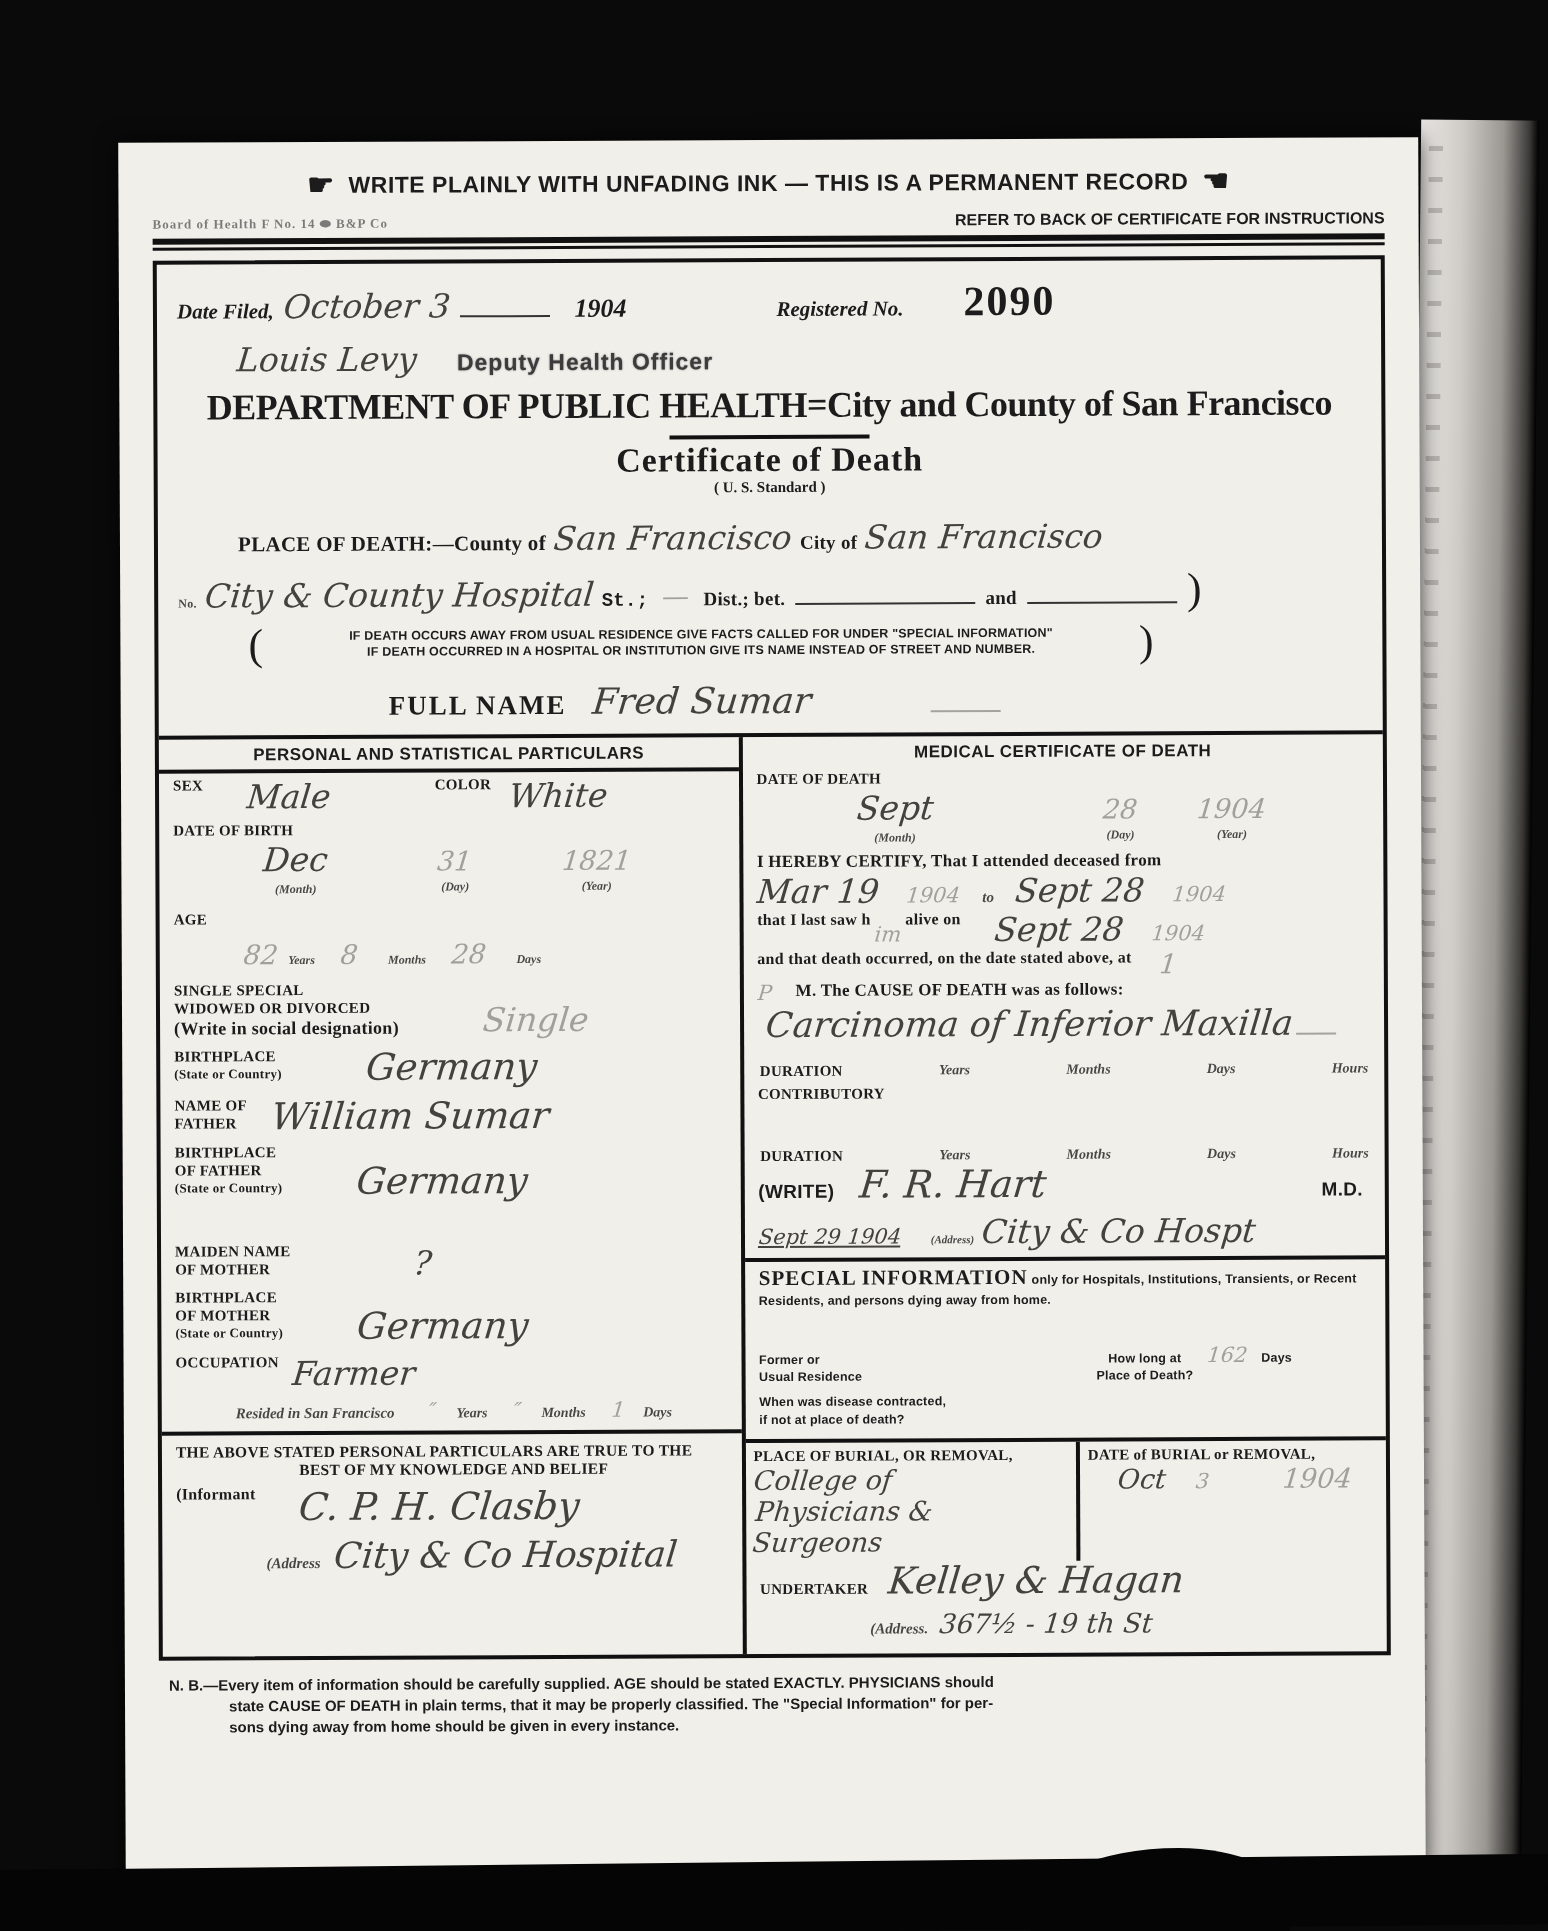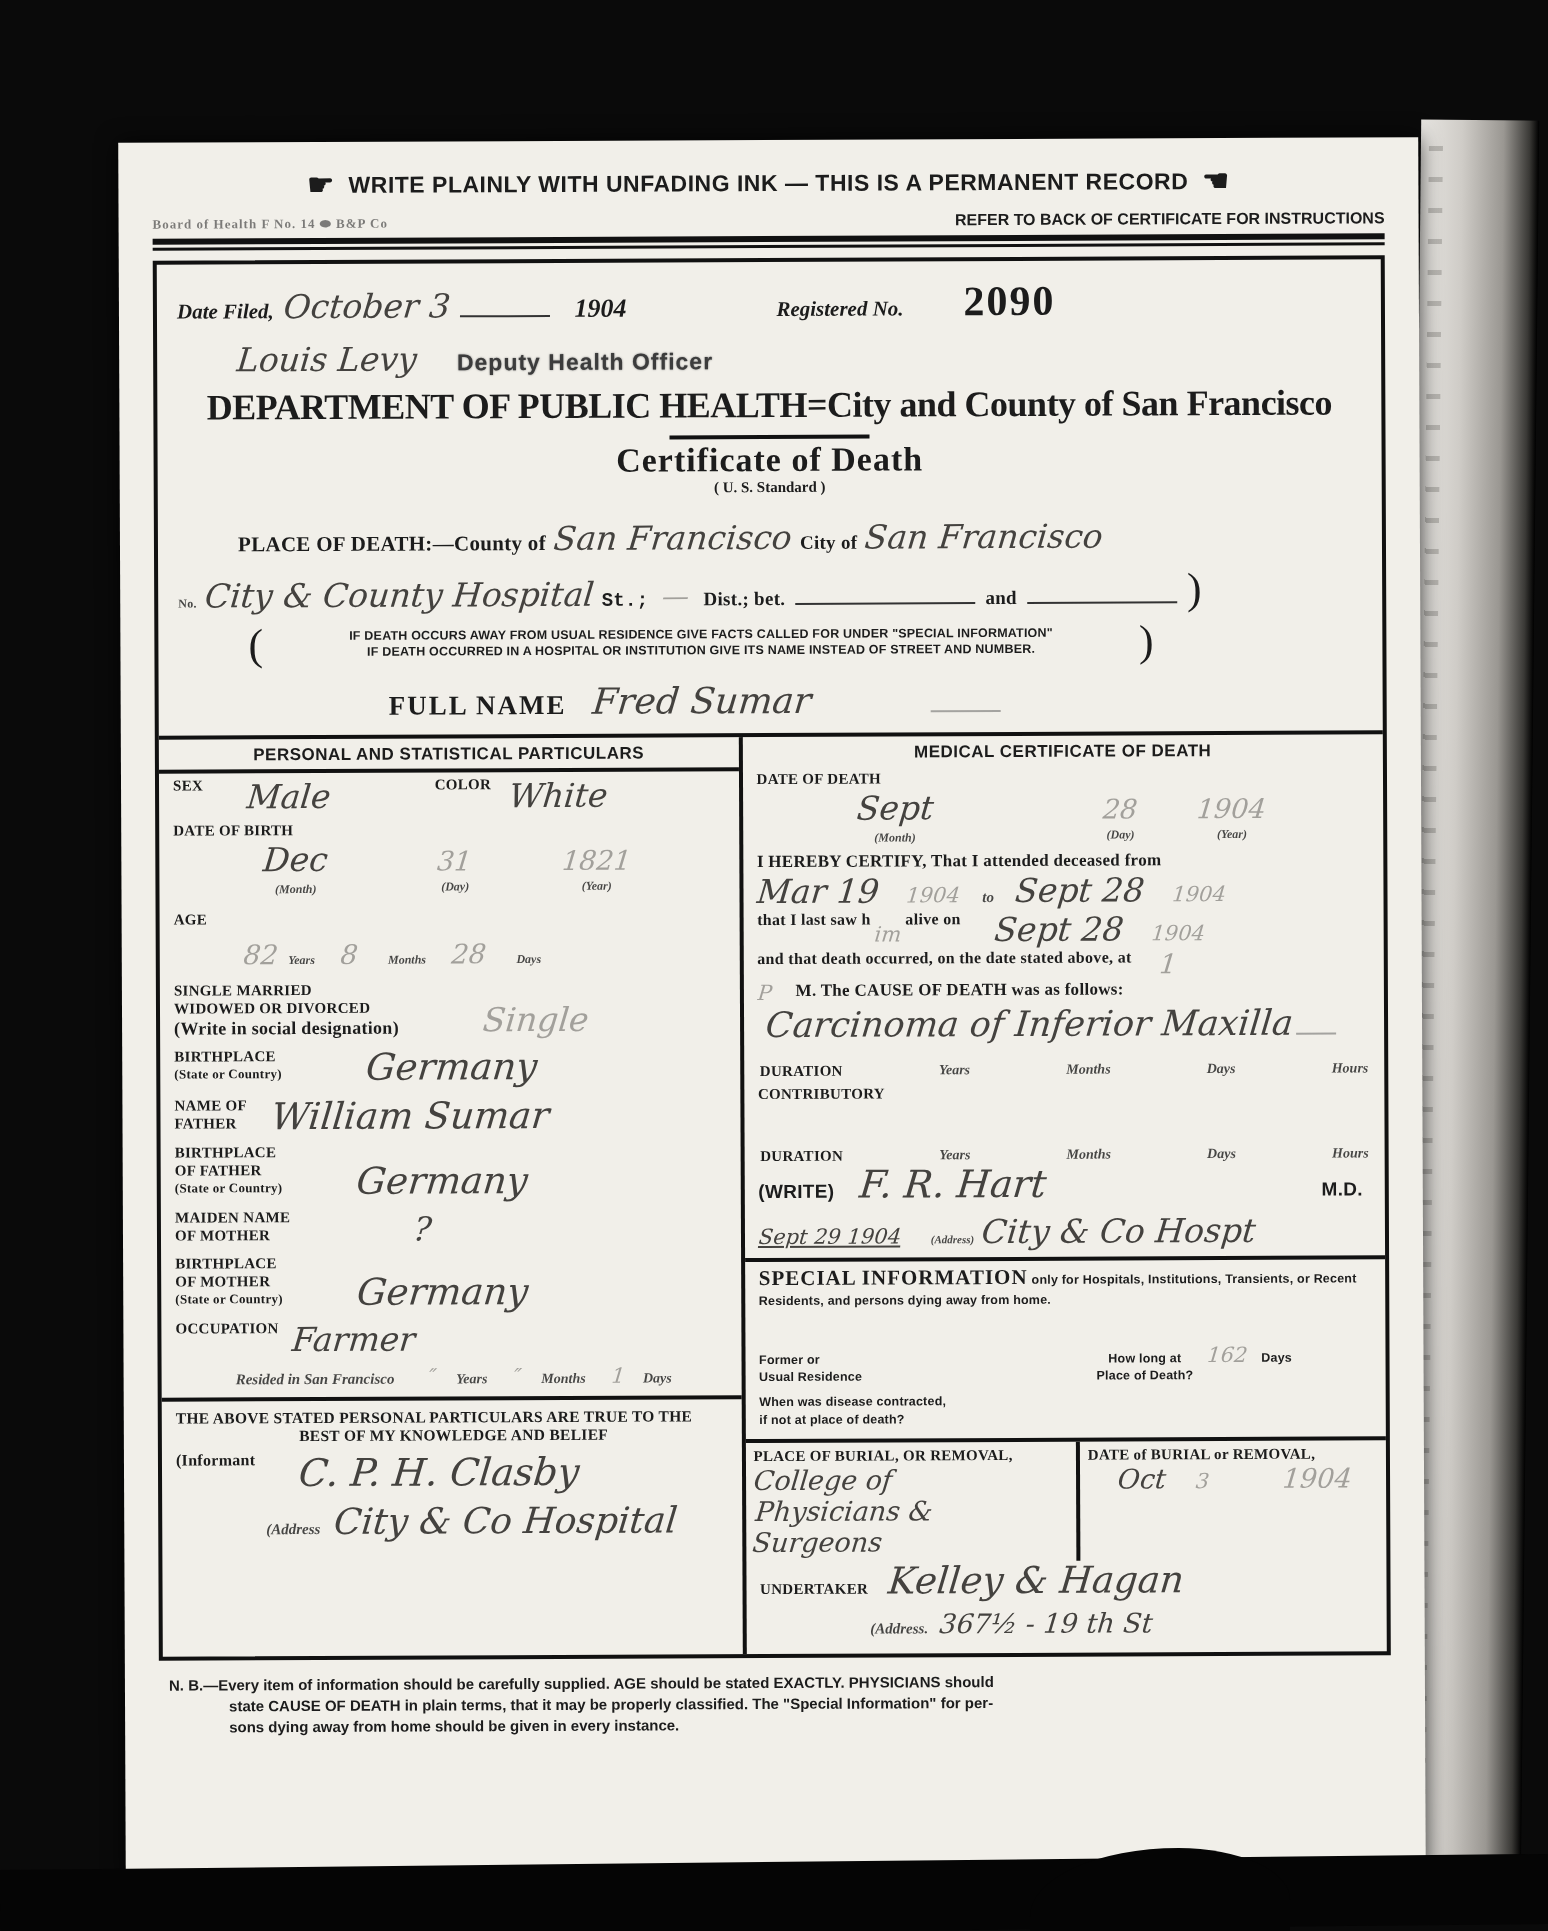--- a/index.html
+++ b/index.html
@@ -185,21 +185,21 @@
               <span class="cap" style="margin:0 26px 0 10px;">Years</span>
               <span class="hw hw-md faint">8</span>
               <span class="cap" style="margin:0 26px 0 30px;">Months</span>
               <span class="hw hw-md faint">28</span>
               <span class="cap" style="margin:0 0 0 30px;">Days</span>
             </div>
           </div>
 
           <div class="field" style="padding-top:10px;">
             <span style="display:inline-block;">
-              <span class="lbl">SINGLE  MARRIED</span><br>
+              <span class="lbl">SINGLE  SPECIAL</span><br>
               <span class="lbl">WIDOWED OR DIVORCED</span><br>
               <span class="lbl" style="font-size:18px;">(Write in social designation)</span>
             </span>
             <span class="hw hw-lg faint" style="margin-left:80px;">Single</span>
           </div>
 
           <div class="field">
             <span style="display:inline-block;">
               <span class="lbl">BIRTHPLACE</span><br>
               <span class="lbl" style="font-size:13px;">(State or Country)</span>
@@ -218,21 +218,21 @@
           <div class="field">
             <span style="display:inline-block;">
               <span class="lbl">BIRTHPLACE</span><br>
               <span class="lbl">OF FATHER</span><br>
               <span class="lbl" style="font-size:13px;">(State or Country)</span>
             </span>
             <span class="hw hw-lg" style="margin-left:70px;font-size:37px;">Germany</span>
           </div>
 
           <div class="field">
-            <span style="display:inline-block;">
+            <span style="display:inline-block;margin-top:34px;">
               <span class="lbl">MAIDEN NAME</span><br>
               <span class="lbl">OF MOTHER</span>
             </span>
             <span class="hw hw-lg" style="margin-left:120px;">?</span>
           </div>
 
           <div class="field">
             <span style="display:inline-block;">
               <span class="lbl">BIRTHPLACE</span><br>
               <span class="lbl">OF MOTHER</span><br>

